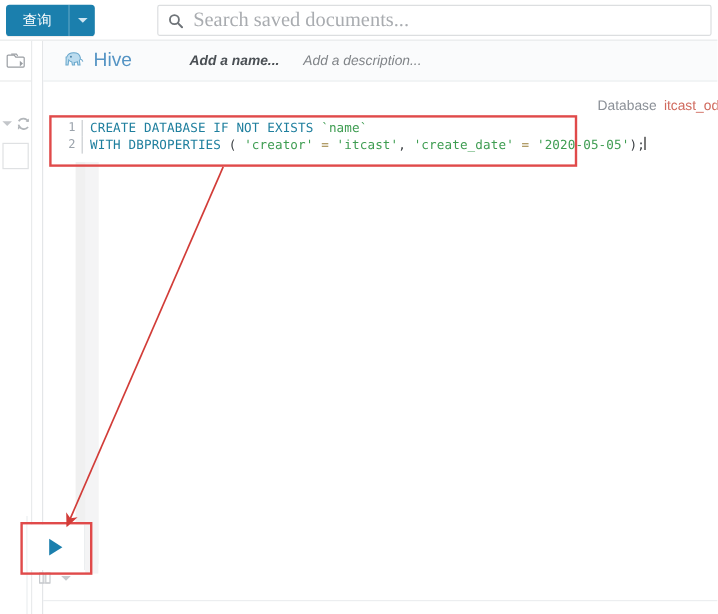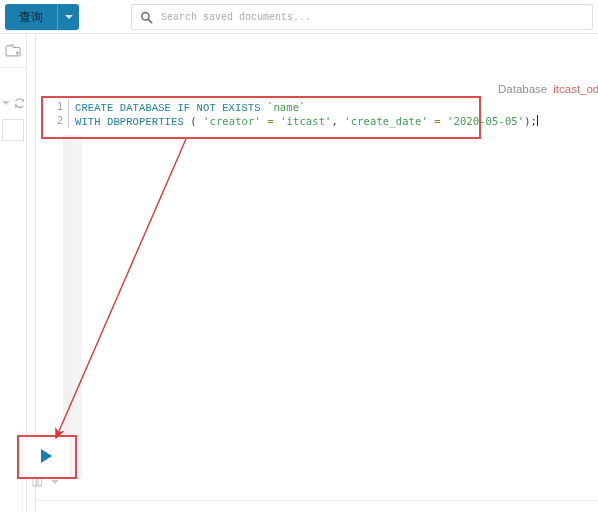--- a/index.html
+++ b/index.html
@@ -17,41 +17,41 @@
     background: #ffffff; border-bottom: 1px solid #e4e6e8;
   }
   .query-btn {
     position: absolute; left: 5px; top: 4px; height: 26px;
     display: flex; align-items: stretch;
     background: #1b7fad; border-radius: 3px; overflow: hidden;
     box-shadow: 0 1px 0 rgba(0,0,0,.07);
   }
   .query-btn .qb-label {
     display: flex; align-items: center; justify-content: center;
-    padding: 0 14px; color: #0f172a; font-size: 12px; line-height: 1;
+    padding: 0 14px; color: #ffffff; font-size: 12px; line-height: 1;
     font-family: "DejaVu Sans", sans-serif;
   }
   .query-btn .qb-split {
     display: flex; align-items: center; justify-content: center;
     width: 22px; border-left: 1px solid rgba(255,255,255,.28);
     color: #cfe6f2; font-size: 8px;
   }
   .caret-d {
     width: 0; height: 0; border-left: 4px solid transparent;
     border-right: 4px solid transparent; border-top: 4px solid currentColor;
   }
   .search-wrap {
     position: absolute; left: 131px; top: 4px; width: 462px; height: 26px;
     border: 1px solid #dcdee0; border-radius: 2px; background: #fff;
     display: flex; align-items: center; padding: 0 8px;
   }
   .search-wrap svg { flex: 0 0 auto; margin-right: 8px; }
   .search-input {
     flex: 1 1 auto; border: 0; outline: 0; background: transparent;
-    font-family: Liberation Mono, monospace; font-size: 10px; color: #555;
+    font-family: Liberation Serif, serif; font-size: 17px; color: #555;
   }
   .search-input::placeholder { color: #a9acb0; }
 
   
   .rail {
     position: absolute; left: 0; top: 34px; width: 27px; height: 478px;
     background: #fff; border-right: 1px solid #e4e6e8;
   }
   .rail-cell {
     position: absolute; left: 0; width: 27px; height: 34px;
@@ -117,21 +117,21 @@
     color: #9aa2ab; line-height: 14px; flex: 0 0 auto;
   }
   .lbar {
     width: 1px; background: #c9ccd0; align-self: stretch; flex: 0 0 auto;
     margin-right: 6px;
   }
   .ctext {
     font-family: "DejaVu Sans Mono", monospace; font-size: 10.5px;
     line-height: 14px; white-space: pre; letter-spacing: .1px;
   }
-  .tok-kw  { color: #1f7f9e; font-family: Liberation Mono, monospace; }
+  .tok-kw  { color: #1f7f9e; }
   .tok-str { color: #3f9d52; }
   .tok-op  { color: #9a7f3b; }
   .tok-pl  { color: #3c4044; }
   .caret-bar {
     display: inline-block; width: 1px; height: 11px; background: #222;
     vertical-align: -1px; margin-left: 0px;
   }
 
   
   .play-cell {
@@ -215,20 +215,35 @@
         <path d="M13.6 2.2v3.4h-3.4z" fill="#b2b6ba"></path>
         <path d="M2.4 13.8v-3.4h3.4z" fill="#b2b6ba"></path>
       </svg>
     </div>
 
     <div class="rail-box"></div>
   </div>
 
   <div class="assist"></div>
 
+  <div class="doc-header">
+
+    <div class="hive-brand">
+      <svg width="19" height="17" viewBox="0 0 22 20">
+        <path d="M4.2 6.4c1-2.6 3.6-4 6.6-4 3.4 0 6.1 1.8 6.6 4.6.2 1.2-.2 2.2-.9 2.9l.6 4.4h-2.1l-.5-3.1c-.9.4-2 .6-3.1.6l.4 2.5H9.6l-.5-2.9c-1.3-.4-2.4-1.1-3.1-2l-.6 4.9H3.3l.2-6c-.2-.6-.2-1.2 0-1.9z" fill="#bcdcef" stroke="#6aa8cc" stroke-width="1"></path>
+        <circle cx="8.2" cy="6.2" r="1" fill="#4d85a8"></circle>
+        <path d="M17.3 8.4c1.2.4 2.2 1.4 2.6 2.6" fill="none" stroke="#6aa8cc" stroke-width="1"></path>
+      </svg>
+      <span class="hv-label">Hive</span>
+    </div>
+
+    <div class="doc-name">Add a name...</div>
+
+    <div class="doc-desc">Add a description...</div>
+  </div>
 
   <div class="db-row" style="left: 498px;">
     <span class="db-label">Database</span>
     <span class="db-value">itcast_od</span>
   </div>
 
   <div class="gutter-strip"></div>
   <div class="shade-right"></div>
 
   <div class="editor" id="editor">

